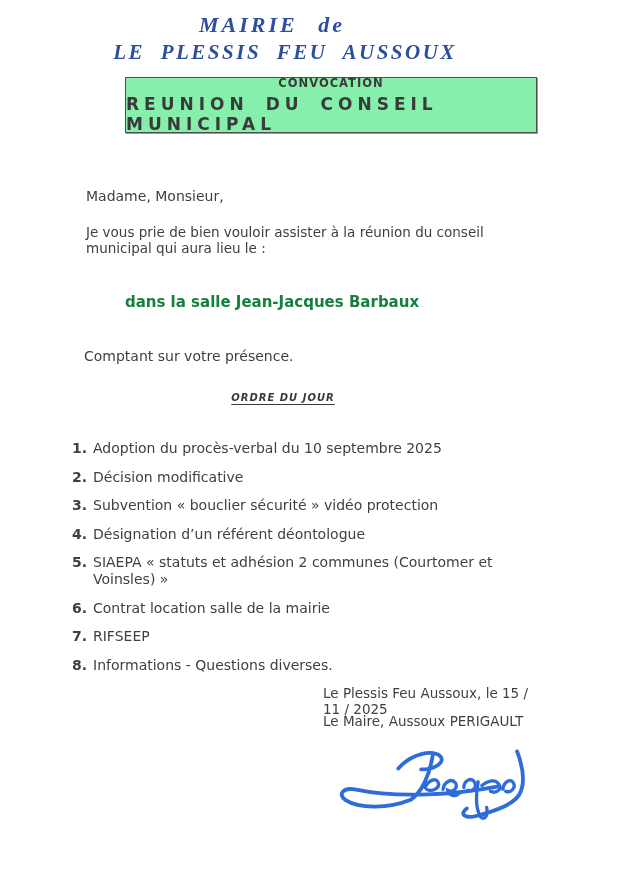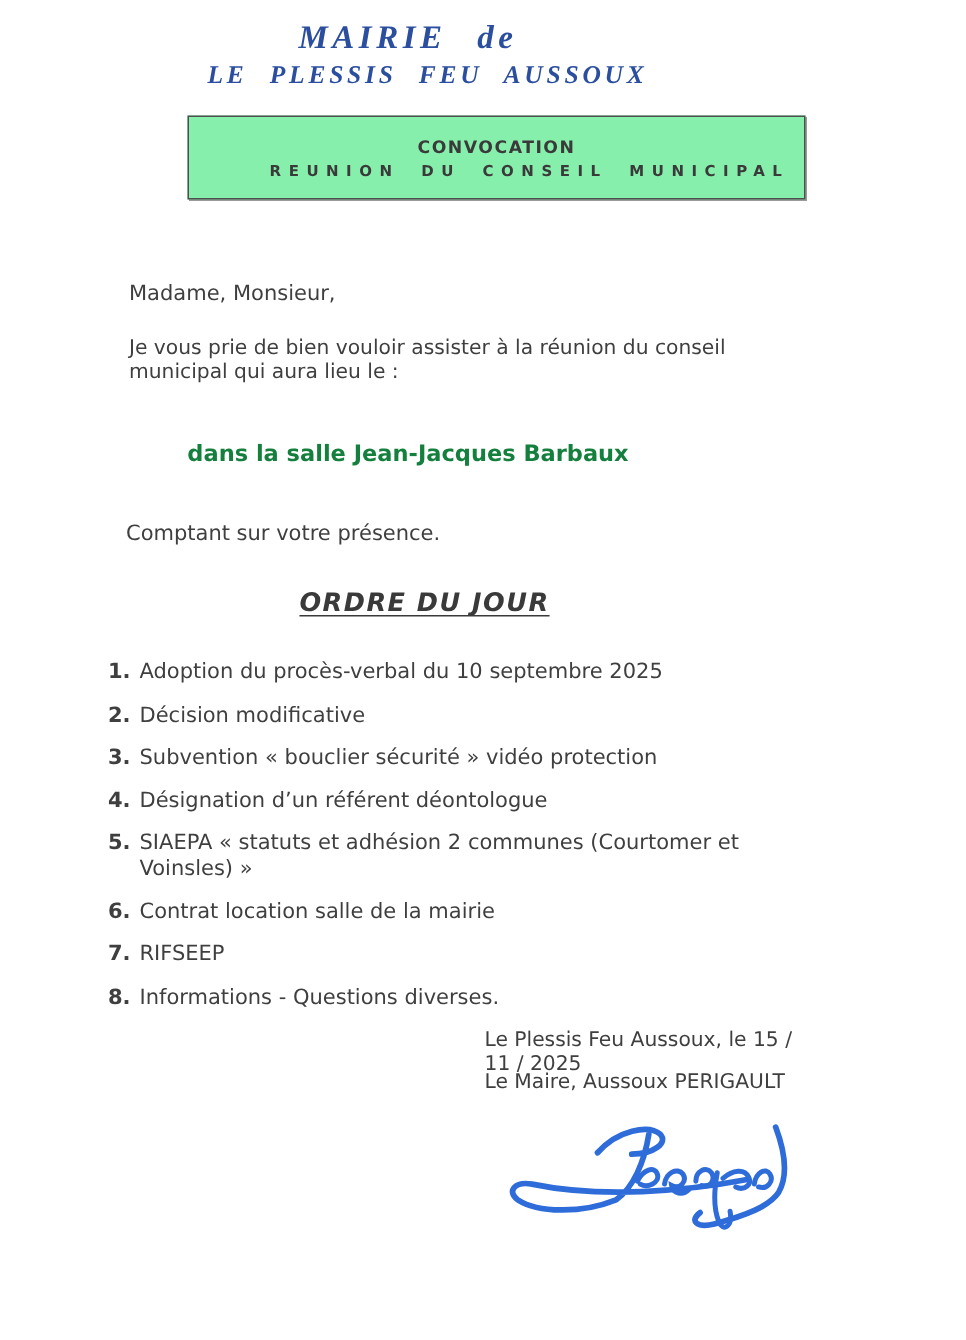--- a/index.html
+++ b/index.html
@@ -24,21 +24,21 @@
     font-style: italic;
     font-weight: bold;
     color: #2b4f9e;
   }
   .header .line1 {
     font-size: 22px;
     letter-spacing: 3px;
     word-spacing: 12px;
   }
   .header .line2 {
-    font-size: 17px;
+    font-size: 21px;
     letter-spacing: 2.5px;
     word-spacing: 8px;
     margin-top: 2px;
     padding-left: 26px;
   }
 
   
   .notice-box {
     position: absolute;
     left: 125px;
@@ -54,26 +54,25 @@
     align-items: center;
     gap: 4px;
   }
   .notice-box .box-line1 {
     font-size: 11.5px;
     font-weight: bold;
     letter-spacing: 1px;
     color: #3a3a3a;
   }
   .notice-box .box-line2 {
-    font-size: 10px;
+    font-size: 17px;
     font-weight: bold;
     letter-spacing: 5px;
     word-spacing: 6px;
     color: #3a3a3a;
-    margin-left: 44px;
   }
 
   .abs { position: absolute; }
 
   .salutation { left: 86px; top: 188px; font-size: 14px; }
   .intro      { left: 86px; top: 224px; right: 4px; font-size: 13.5px; }
 
   .datetime {
     left: 0; top: 261px; width: 100%;
     text-align: center;
@@ -91,21 +90,21 @@
     color: #15803d;
   }
 
   .closing { left: 84px; top: 348px; font-size: 14px; }
 
   .agenda-title {
     left: 0; top: 392px; width: 100%;
     text-align: center;
     padding-left: 22px;
     box-sizing: border-box;
-    font-size: 17px;
+    font-size: 10px;
     font-weight: 600;
     font-style: italic;
     letter-spacing: 1px;
     text-decoration: underline;
     text-underline-offset: 3px;
     color: #3a3a3a;
   }
 
   .agenda-list { left: 72px; top: 440px; right: 20px; }
   .agenda-item {

